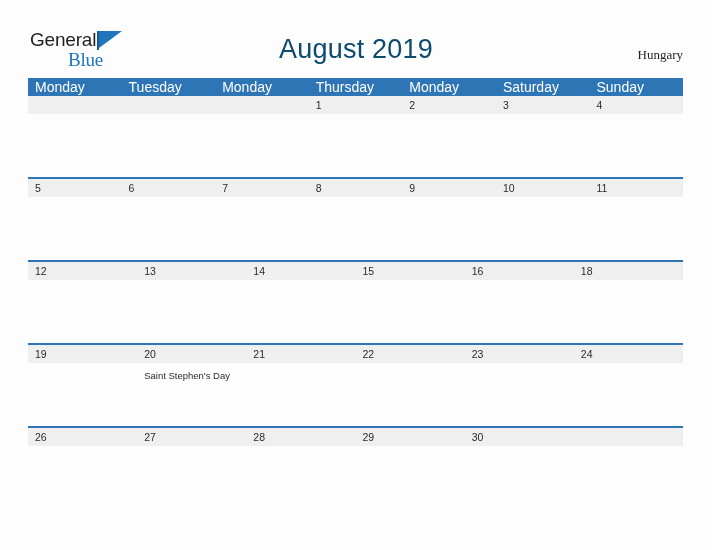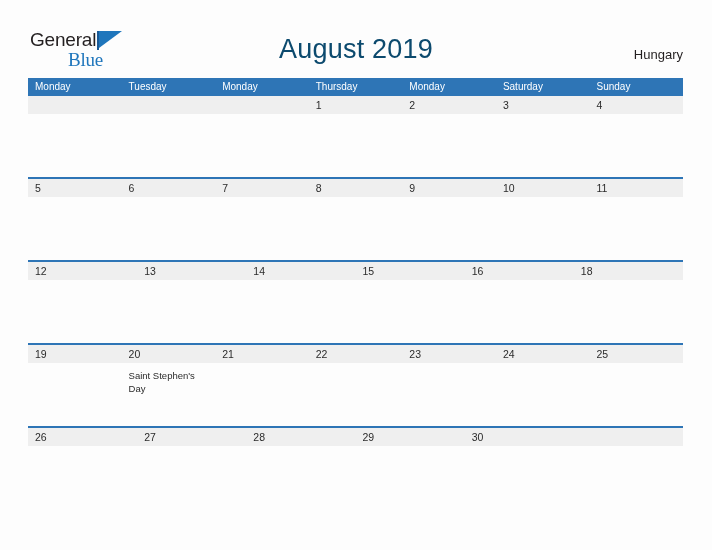--- a/index.html
+++ b/index.html
@@ -98,21 +98,21 @@
     font-weight: normal;
     letter-spacing: 0.2px;
   }
 
   .cal-locale {
     position: absolute;
     right: 29px;
     top: 47px;
     font-size: 13px;
     color: #231f20;
-    font-family: Liberation Sans, sans-serif;
+    font-family: Liberation Serif, serif;
   }
 
   
   .calendar {
     position: absolute;
     left: 28px;
     top: 78px;
     width: 655px;
   }
 
@@ -122,21 +122,21 @@
     height: 18px;
     background: #2e75b6;
   }
   .dow-cell {
     flex: 1 1 0;
     height: 18px;
     line-height: 18px;
     padding-left: 7px;
     box-sizing: border-box;
     color: #ffffff;
-    font-size: 10px;
+    font-size: 14px;
     font-family: "Liberation Sans", sans-serif;
     white-space: nowrap;
     overflow: hidden;
   }
 
   .week-row {
     width: 655px;
     border-top: 2px solid #2e75b6;
   }
   .week-row.first {
@@ -328,24 +328,20 @@
           <span class="day-event"></span>
         </div>
         <div class="day-cell">
           <span class="day-num">23</span>
           <span class="day-event"></span>
         </div>
         <div class="day-cell">
           <span class="day-num">24</span>
           <span class="day-event"></span>
         </div>
-        <div class="day-cell">
-          <span class="day-num">25</span>
-          <span class="day-event"></span>
-        </div>
       </div>
     </div>
 
     <div class="week-row">
       <div class="week-cells">
         <div class="day-cell">
           <span class="day-num">26</span>
           <span class="day-event"></span>
         </div>
         <div class="day-cell">

